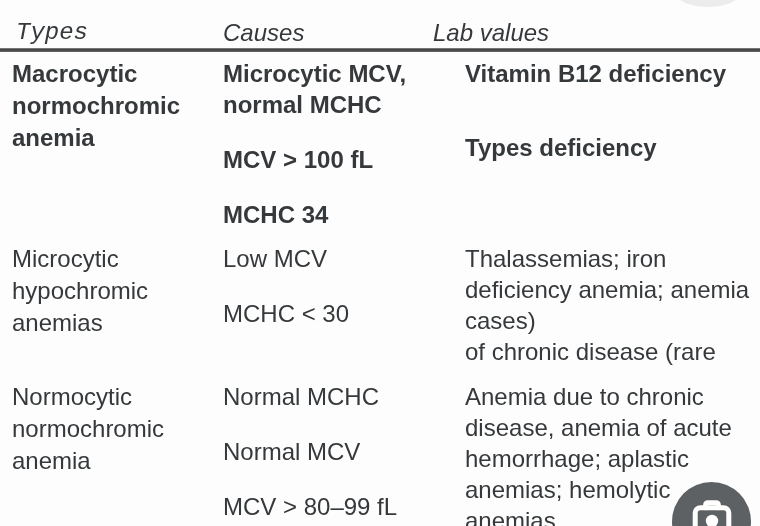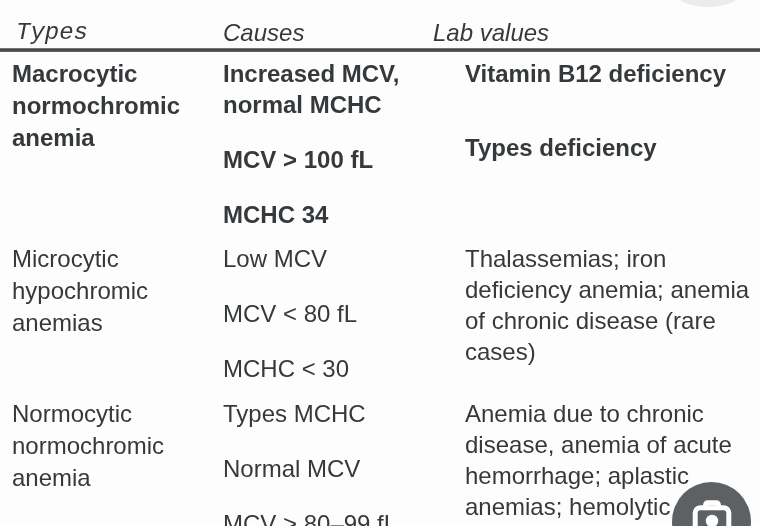--- a/index.html
+++ b/index.html
@@ -91,45 +91,44 @@
 <div class="tbl">
 
   <div class="th c1">Types</div>
   <div class="th c3">Causes</div>
   <div class="th c2">Lab values</div>
 
   <div class="rule"></div>
 
   <div class="cell type g1">Macrocytic normochromic anemia</div>
   <div class="cell labs g1">
-    <div class="item">Increased MCV, normal MCHC</div>
+    <div class="item">Microcytic MCV, normal MCHC</div>
     <div class="item">MCV &gt; 100 fL</div>
     <div class="item">MCHC 34</div>
   </div>
   <div class="cell causes g1">
     <div class="line">Vitamin B12 deficiency</div>
     <div class="line gap-lg">Types deficiency</div>
   </div>
 
   <div class="cell type g2">Microcytic hypochromic anemias</div>
   <div class="cell labs g2">
     <div class="item">Low MCV</div>
-    <div class="item">MCV &lt; 80 fL</div>
     <div class="item">MCHC &lt; 30</div>
   </div>
   <div class="cell causes g2">
     <div class="line">Thalassemias; iron</div>
     <div class="line">deficiency anemia; anemia</div>
+    <div class="line">cases)</div>
     <div class="line">of chronic disease (rare</div>
-    <div class="line">cases)</div>
   </div>
 
   <div class="cell type g3">Normocytic normochromic anemia</div>
   <div class="cell labs g3">
-    <div class="item">Types MCHC</div>
+    <div class="item">Normal MCHC</div>
     <div class="item">Normal MCV</div>
     <div class="item">MCV &gt; 80–99 fL</div>
     <div class="item">MCHC 34</div>
   </div>
   <div class="cell causes g3">
     <div class="line">Anemia due to chronic</div>
     <div class="line">disease, anemia of acute</div>
     <div class="line">hemorrhage; aplastic</div>
     <div class="line">anemias; hemolytic</div>
     <div class="line">anemias</div>

